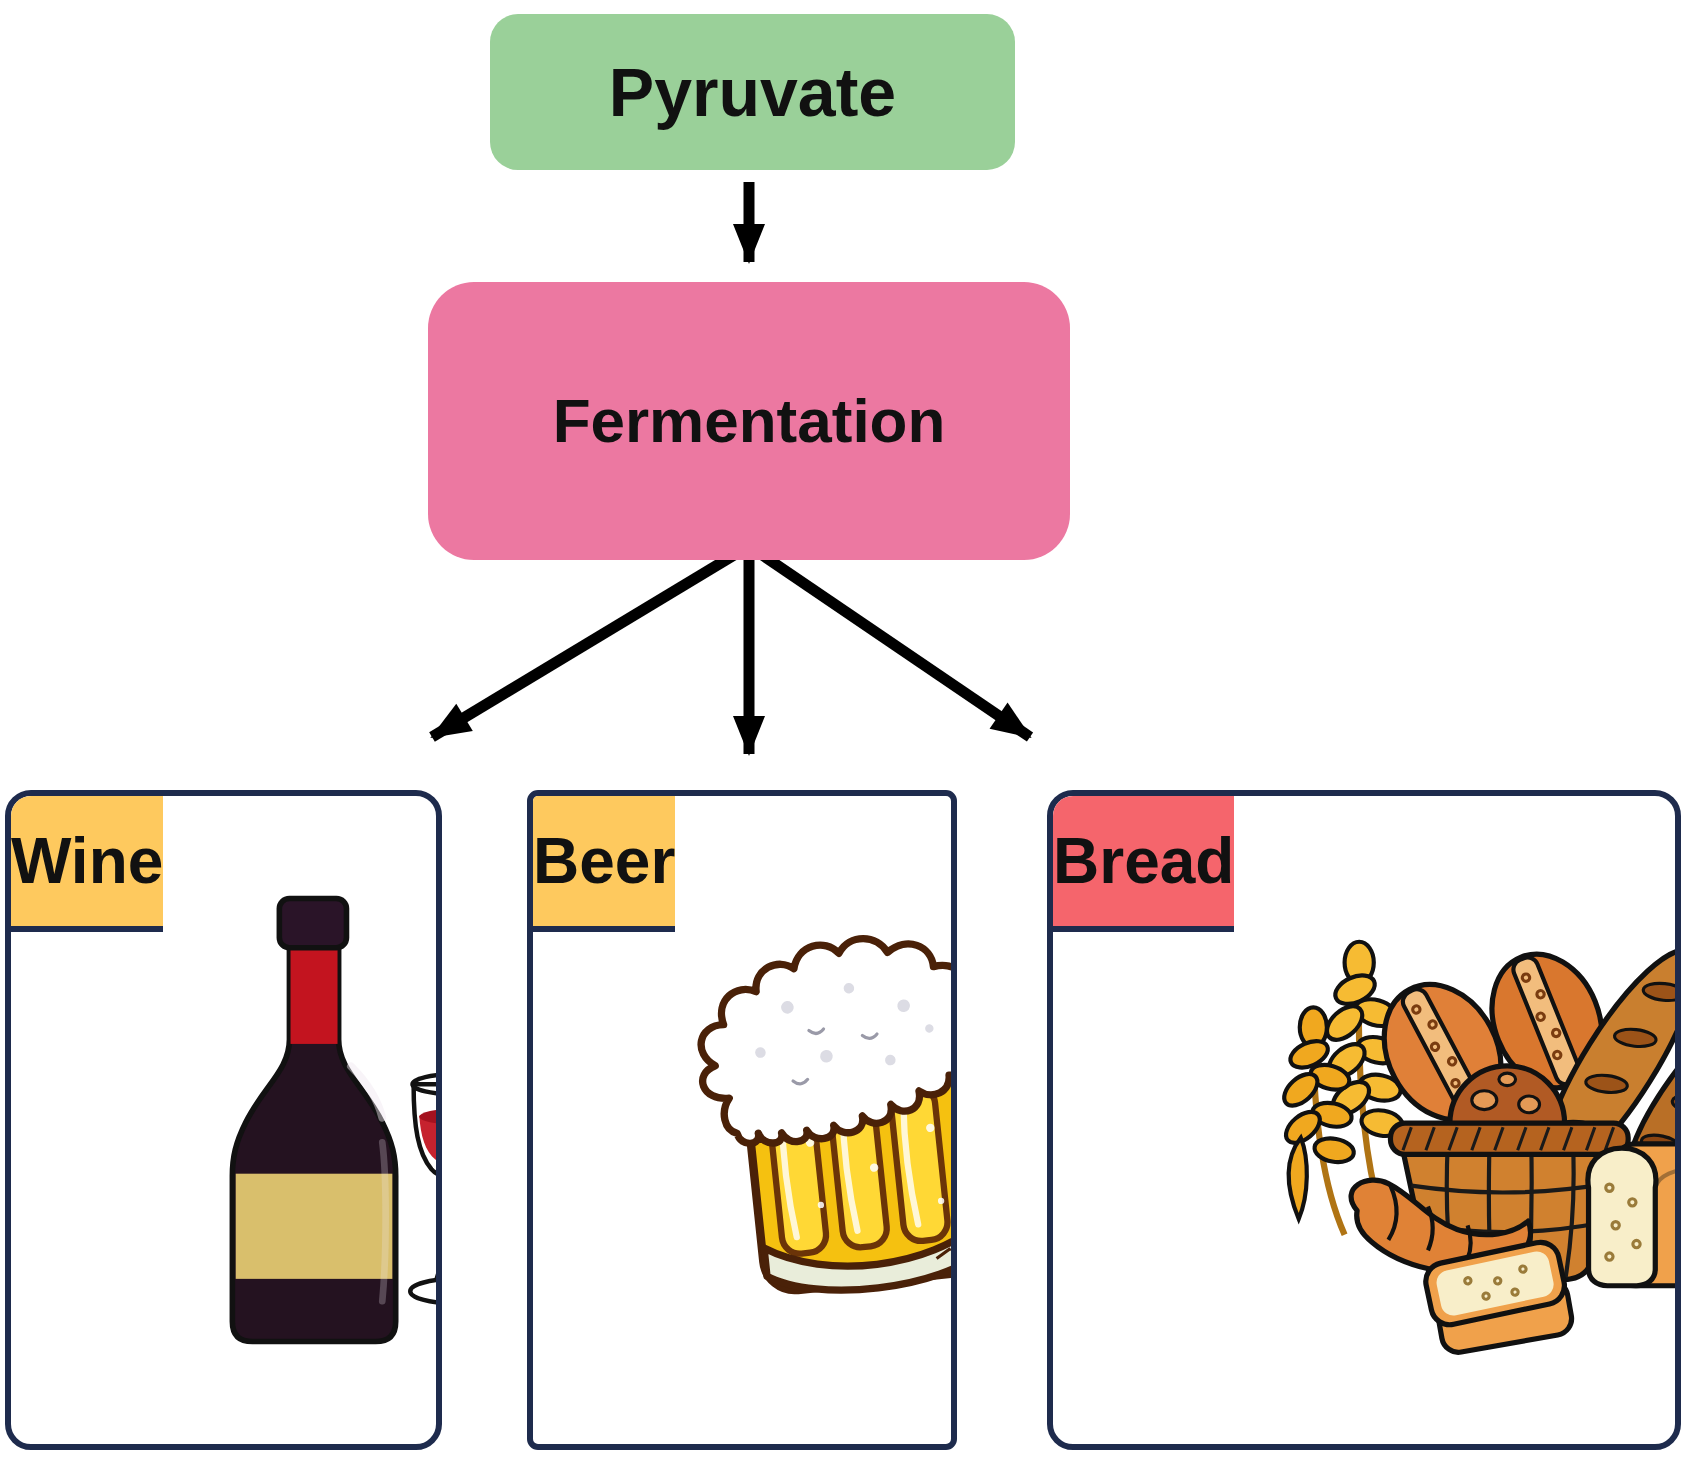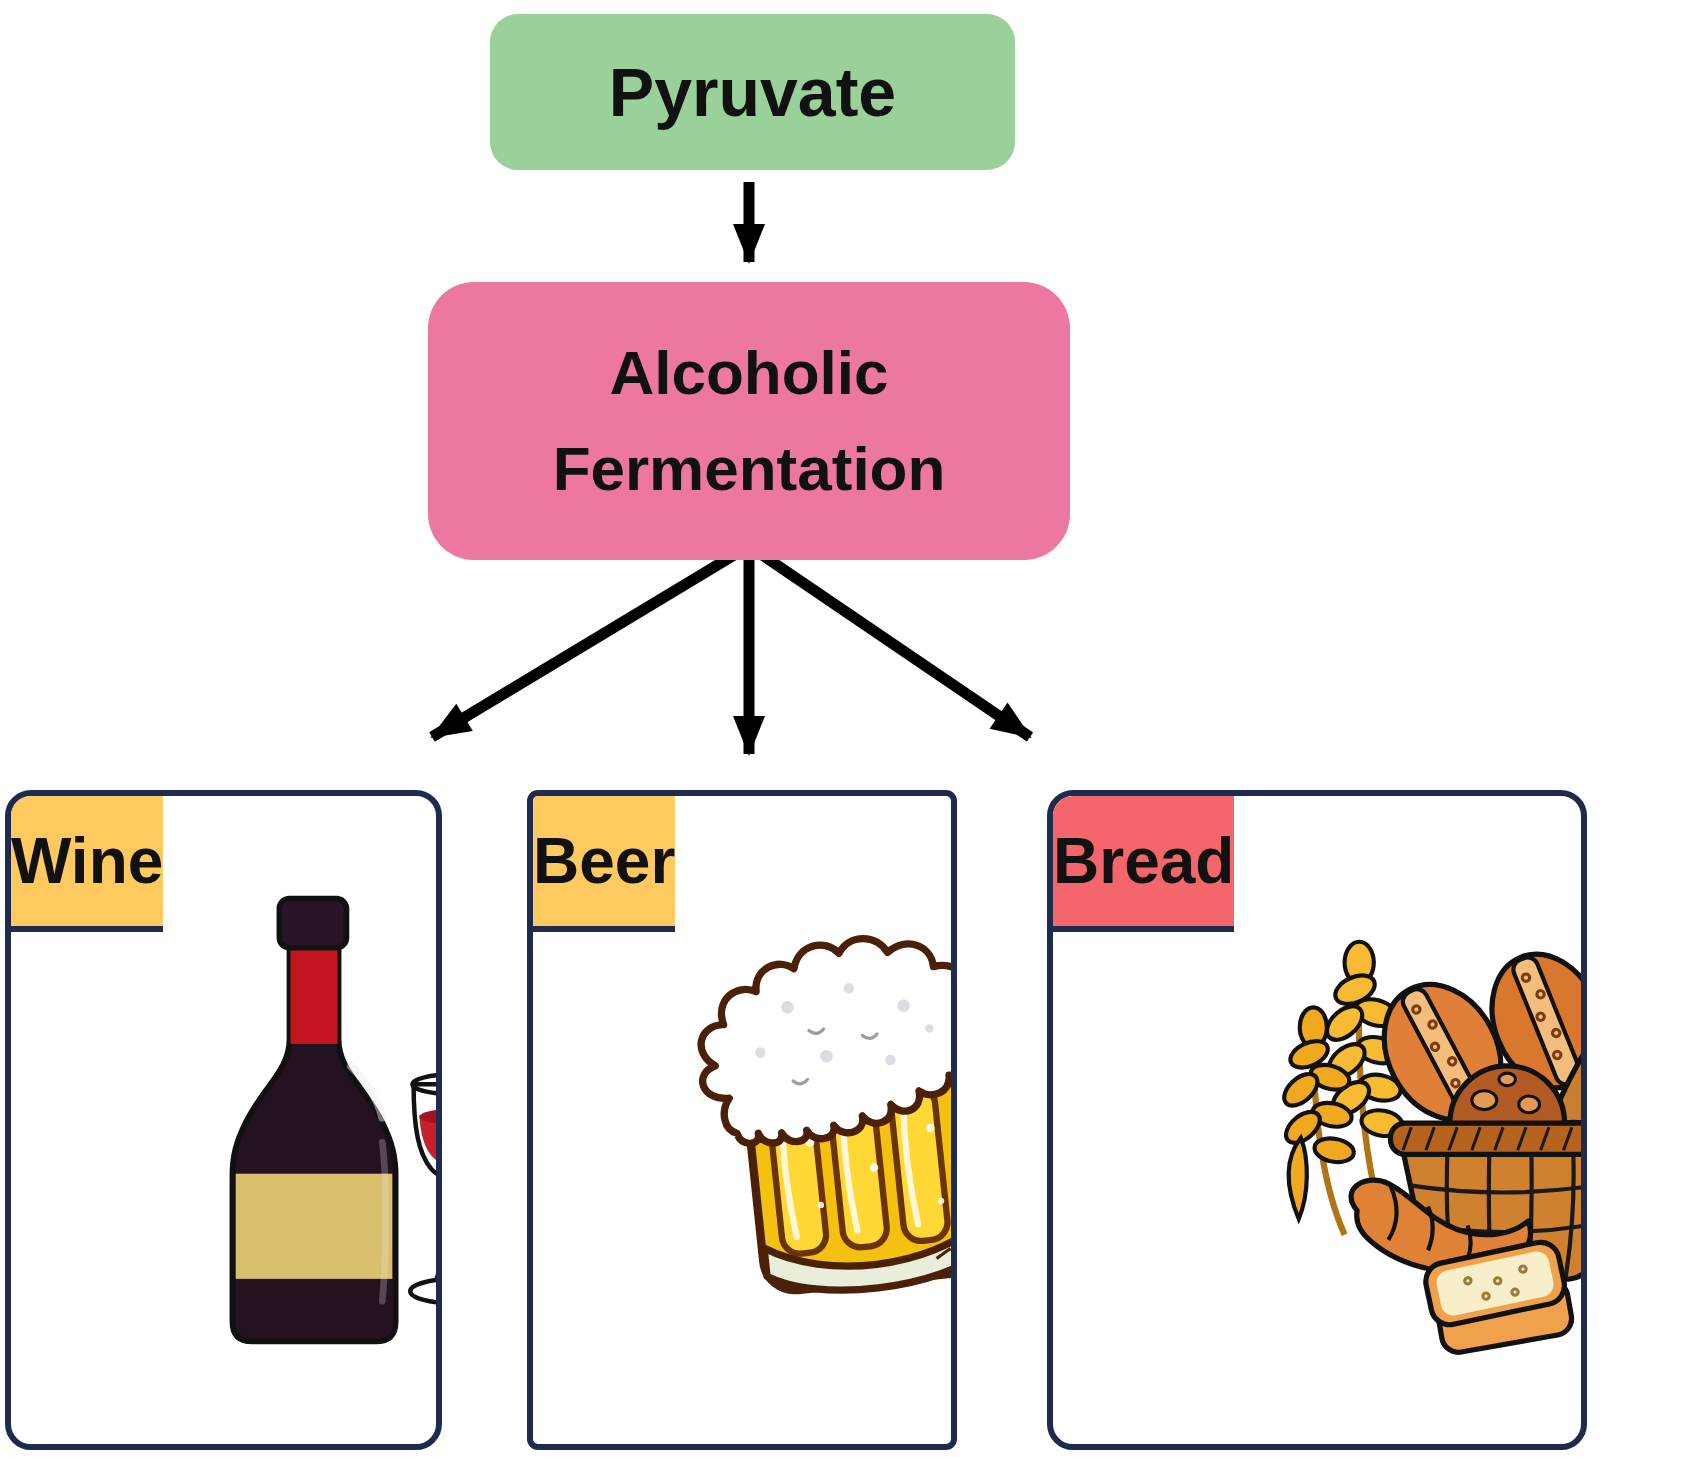--- a/index.html
+++ b/index.html
@@ -29,21 +29,21 @@
   #arrow-layer{position:absolute;left:0;top:0;width:1686px;height:1457px;pointer-events:none;}
   .card{
     position:absolute;top:790px;height:660px;
     background:#fff;
     border:6px solid #1e2b4d;border-radius:26px;
     box-sizing:border-box;overflow:hidden;
     display:flex;
   }
   #wine-card{left:5px;width:437px;}
   #beer-card{left:527px;width:430px;border-radius:11px;}
-  #bread-card{left:1047px;width:540px;}
+  #bread-card{left:1047px;width:634px;}
   .card-header{
     height:130px;flex:0 0 130px;
     border-bottom:6px solid #1e2b4d;
     display:flex;align-items:center;justify-content:center;
     font-size:64px;font-weight:700;color:#111;
   }
   .card-body{
     flex:1;display:flex;align-items:center;justify-content:center;
   }
 </style>
@@ -62,21 +62,20 @@
     <line x1="749" y1="546" x2="432" y2="737" stroke-width="11" marker-end="url(#ah)" style="stroke: rgb(0, 0, 0);"></line>
     <line x1="749" y1="546" x2="749" y2="754" stroke-width="11" marker-end="url(#ah)" style="stroke: rgb(0, 0, 0);"></line>
     <line x1="749" y1="546" x2="1030" y2="737" stroke-width="11" marker-end="url(#ah)" style="stroke: rgb(0, 0, 0);"></line>
   </svg>
 
   <div class="node" id="pyruvate-node" style="background-color: rgb(154, 208, 153);">
     <span>Pyruvate</span>
   </div>
 
   <div class="node" id="fermentation-node" style="background-color: rgb(236, 120, 161);">
-    <span class="fline">Alcoholic</span>
     <span class="fline">Fermentation</span>
   </div>
 
   <div class="card" id="wine-card" style="border-color: rgb(30, 43, 77);">
     <div class="card-header" style="background-color: rgb(254, 201, 94); border-bottom-color: rgb(30, 43, 77);">
       <span>Wine</span>
     </div>
     <div class="card-body">
       <svg width="358" height="470" viewBox="0 0 320 420">
 

